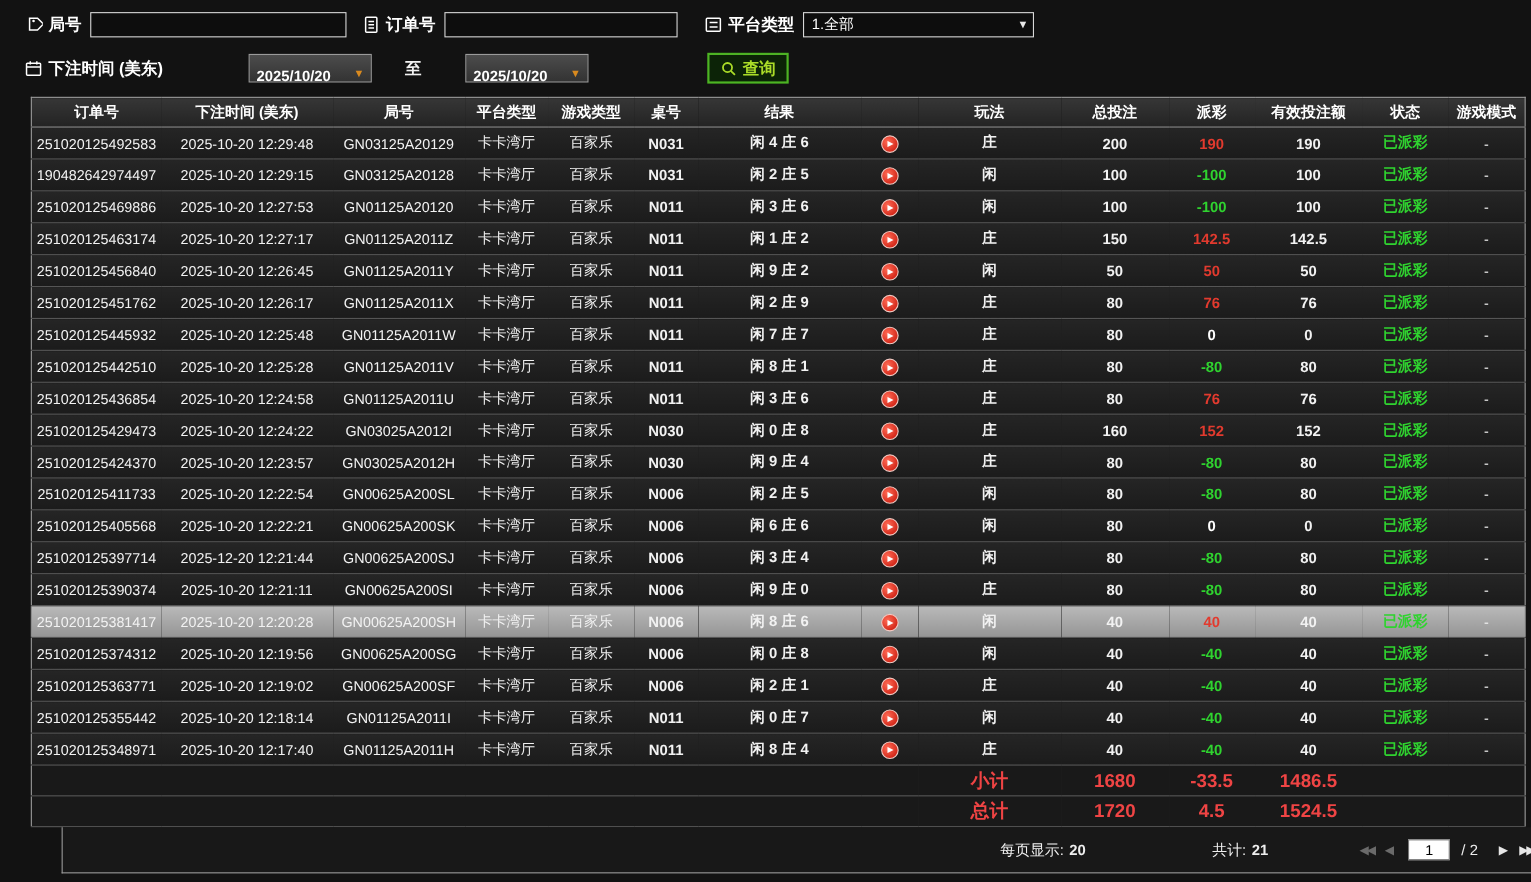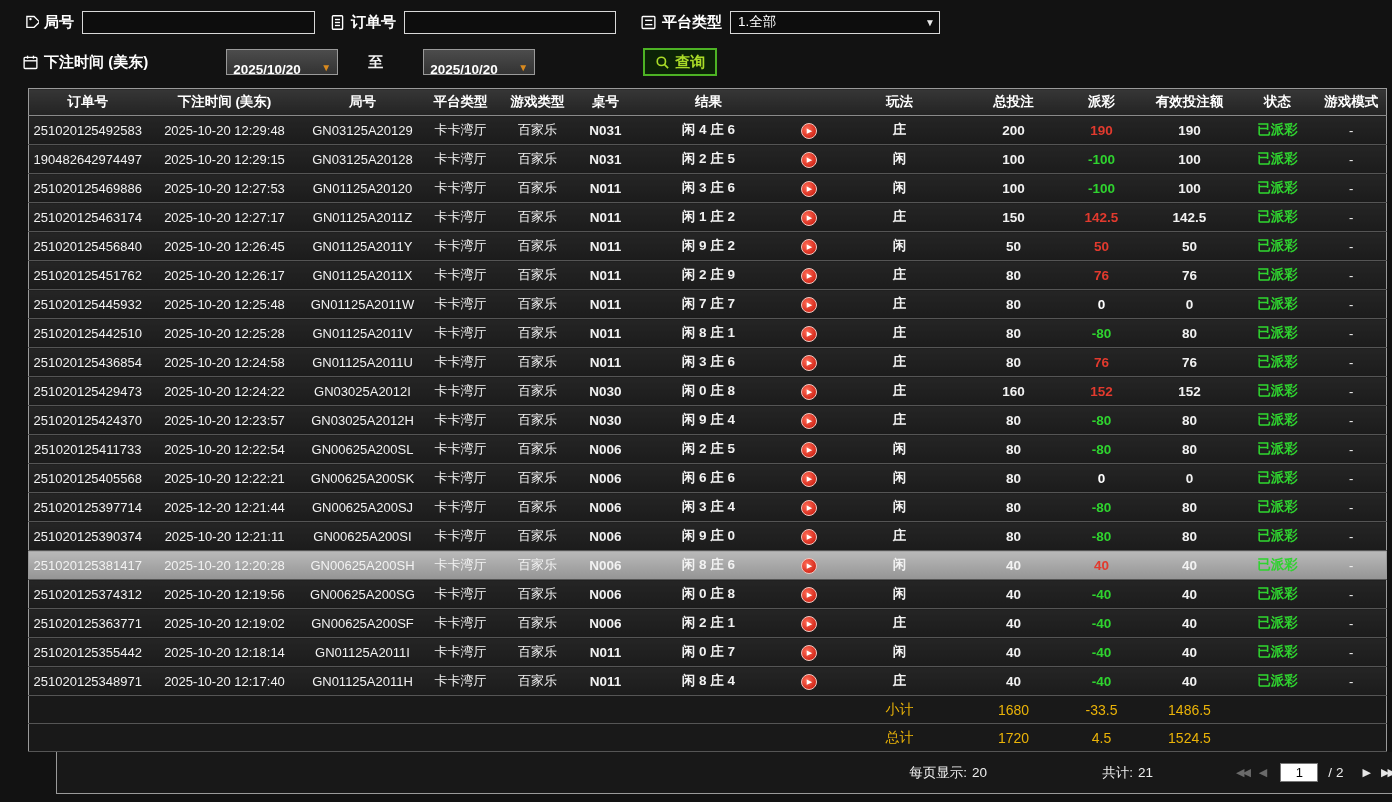--- a/index.html
+++ b/index.html
@@ -62,30 +62,30 @@
   td.zero { color:#ffffff; }
   td.status { color:#2fd32f; }
   tr.selected td { background:linear-gradient(#b9b9b9,#949494); }
   .play-icon {
     display:inline-flex; width:16px; height:16px; border-radius:50%;
     background:radial-gradient(circle at 35% 35%, #ff6a55, #c41004);
     border:1px solid #efc9c2; color:#fff; font-size:7px;
     align-items:center; justify-content:center; padding-left:2px; cursor:pointer;
   }
   tfoot td { height:28px; background:#191919; border-top:1px solid #aaa; }
-  tfoot .sum-label, tfoot .sum-val { color:#eab308; font-weight:normal; font-size:14px; }
+  tfoot .sum-label, tfoot .sum-val { color:#ef4444; font-weight:bold; font-size:17px; }
   
   .pager {
     margin-left:28px; width:1358px; height:42px; background:#181818;
     border:1px solid #9a9a9a; border-top:none;
     display:flex; align-items:center; justify-content:flex-end;
     font-size:13.5px; color:#eee;
   }
   .pg-text span { font-weight:400; }
-  .pg-text .pg-val { margin-left:5px; font-weight:normal; }
+  .pg-text .pg-val { margin-left:5px; font-weight:bold; }
   .per-page { margin-right:115px; }
   .total-count { margin-right:78px; }
   .pg-nav { display:flex; align-items:center; margin-right:14px; }
   .pg-btn { font-size:11px; padding:0 5px; cursor:pointer; letter-spacing:-2px; }
   .pg-btn.single { letter-spacing:0; }
   .pg-btn.disabled { color:#6a6a6a; }
   .pg-btn.enabled { color:#e6e6e6; }
   .page-input {
     width:38px; height:19px; background:#fff; color:#000; border:1px solid #777;
     text-align:center; font-size:13px; margin:0 6px 0 8px; font-family:inherit;

